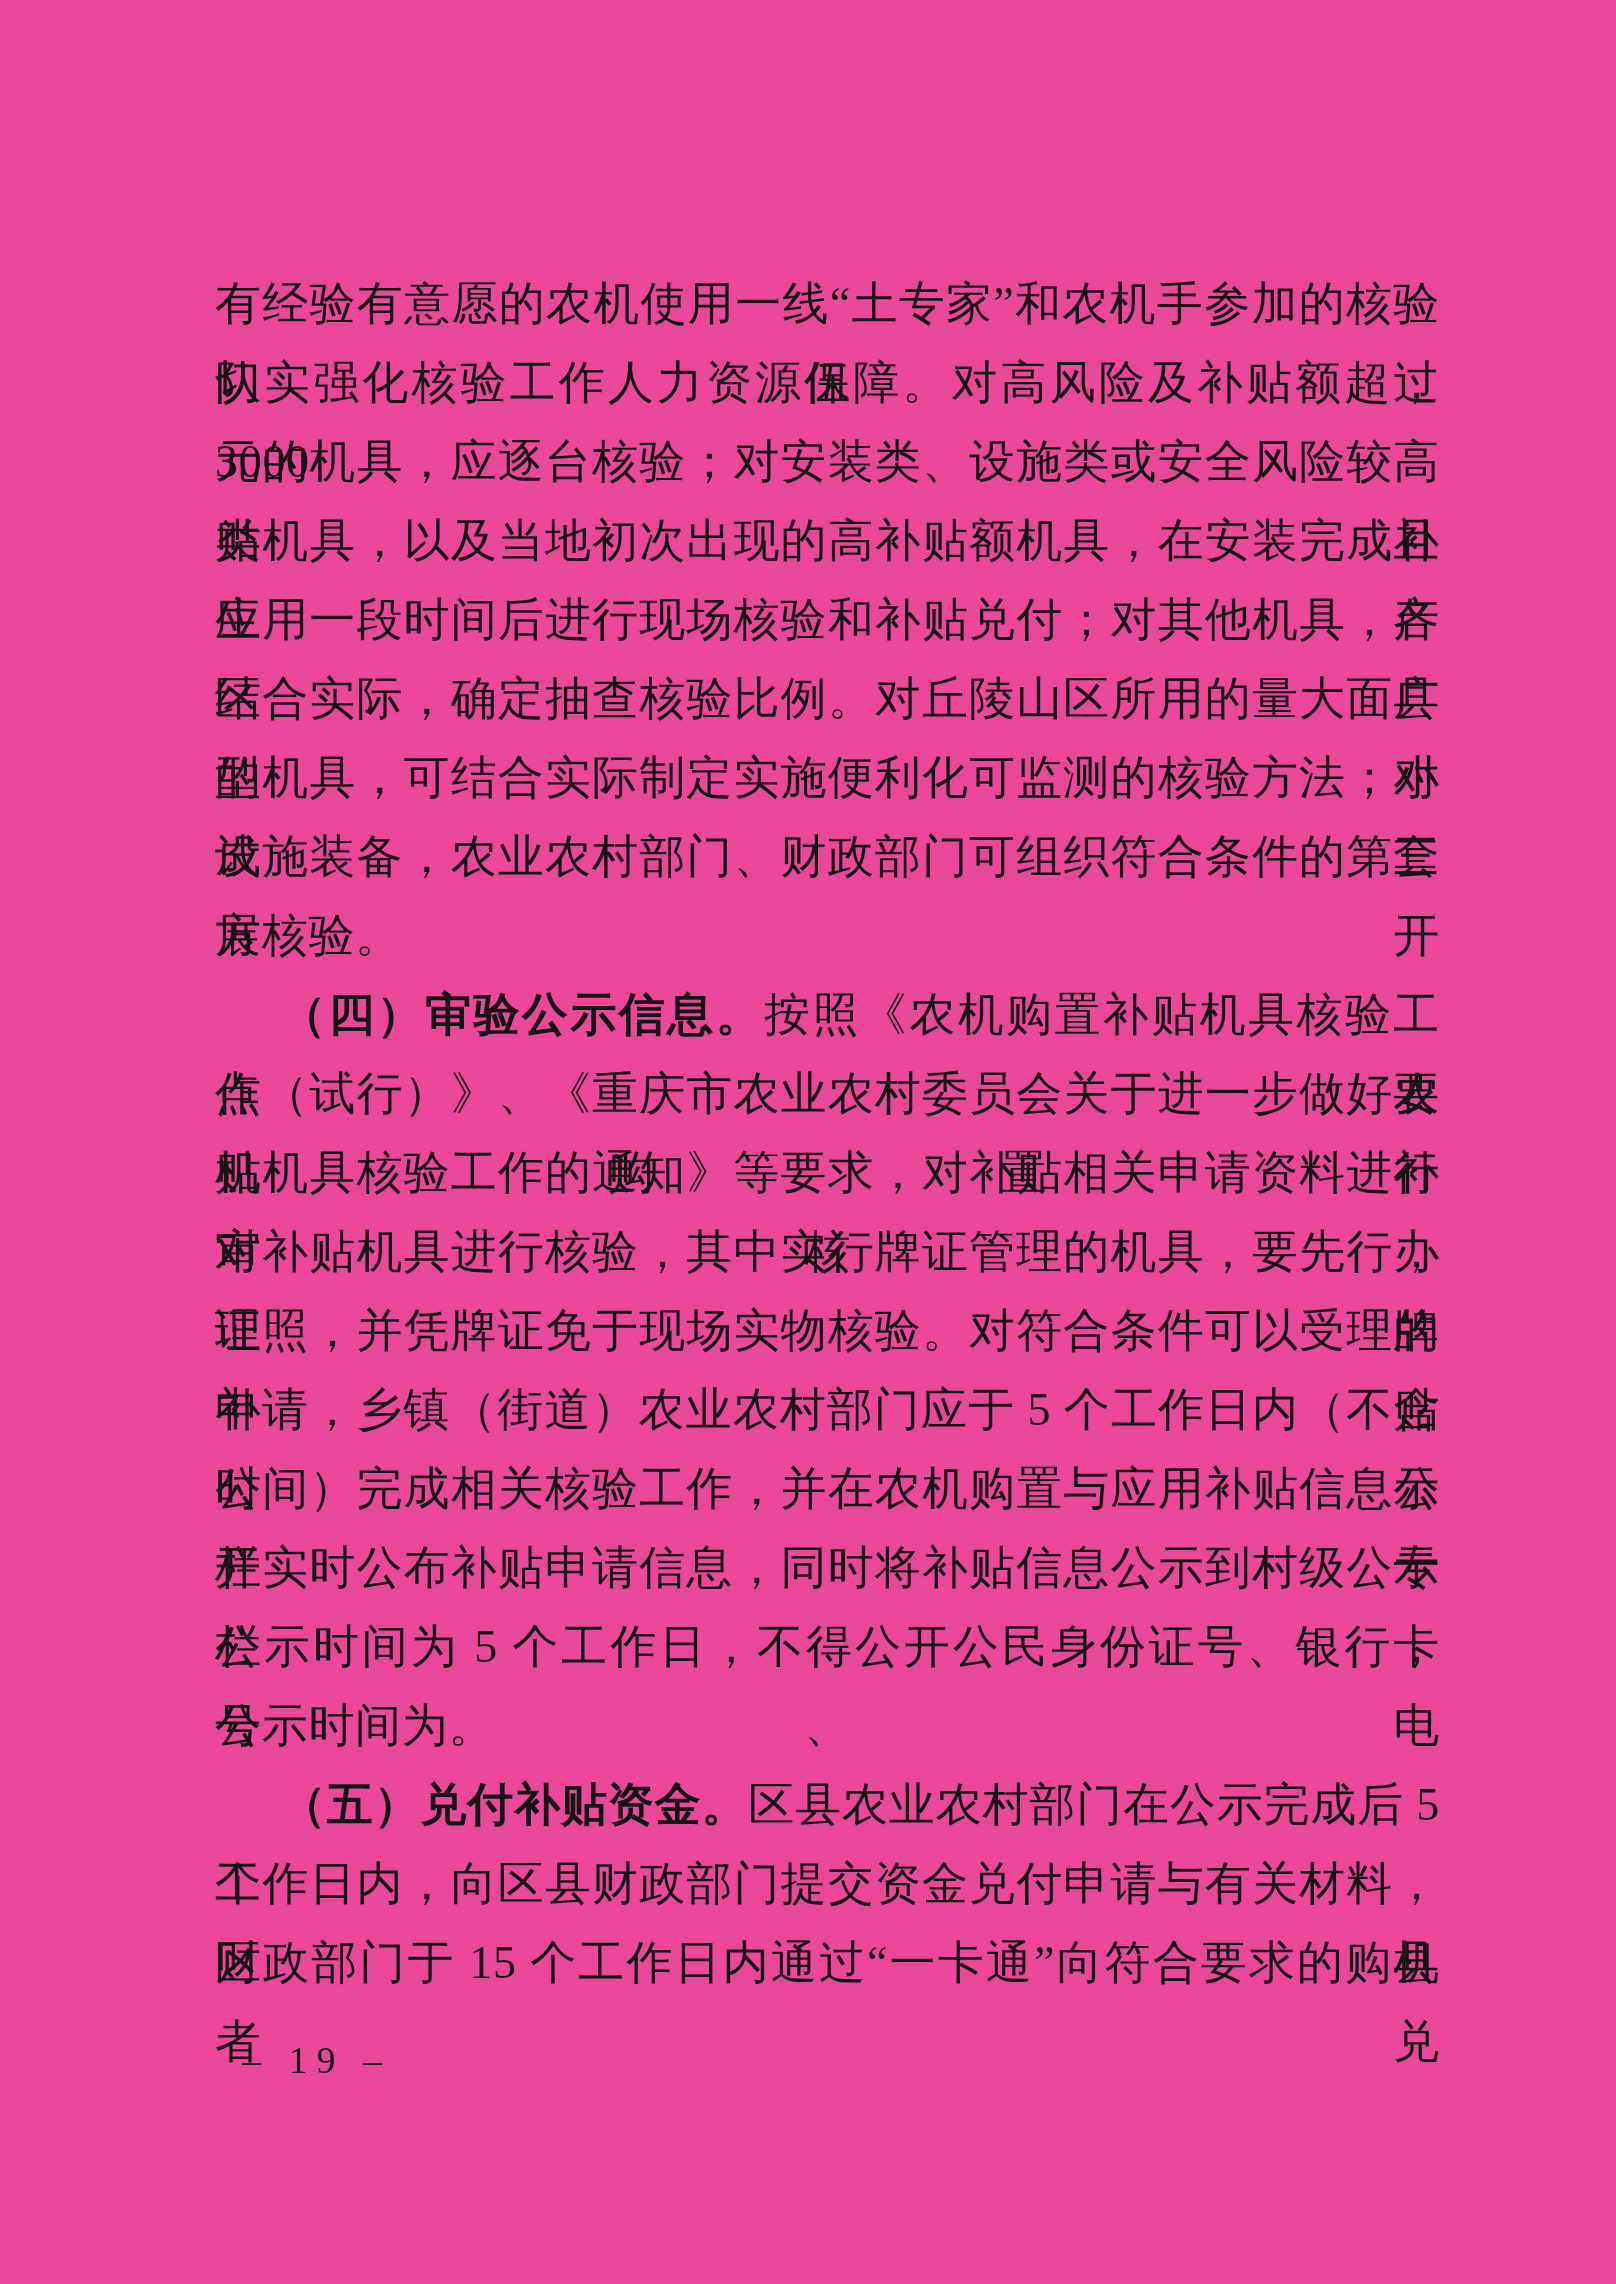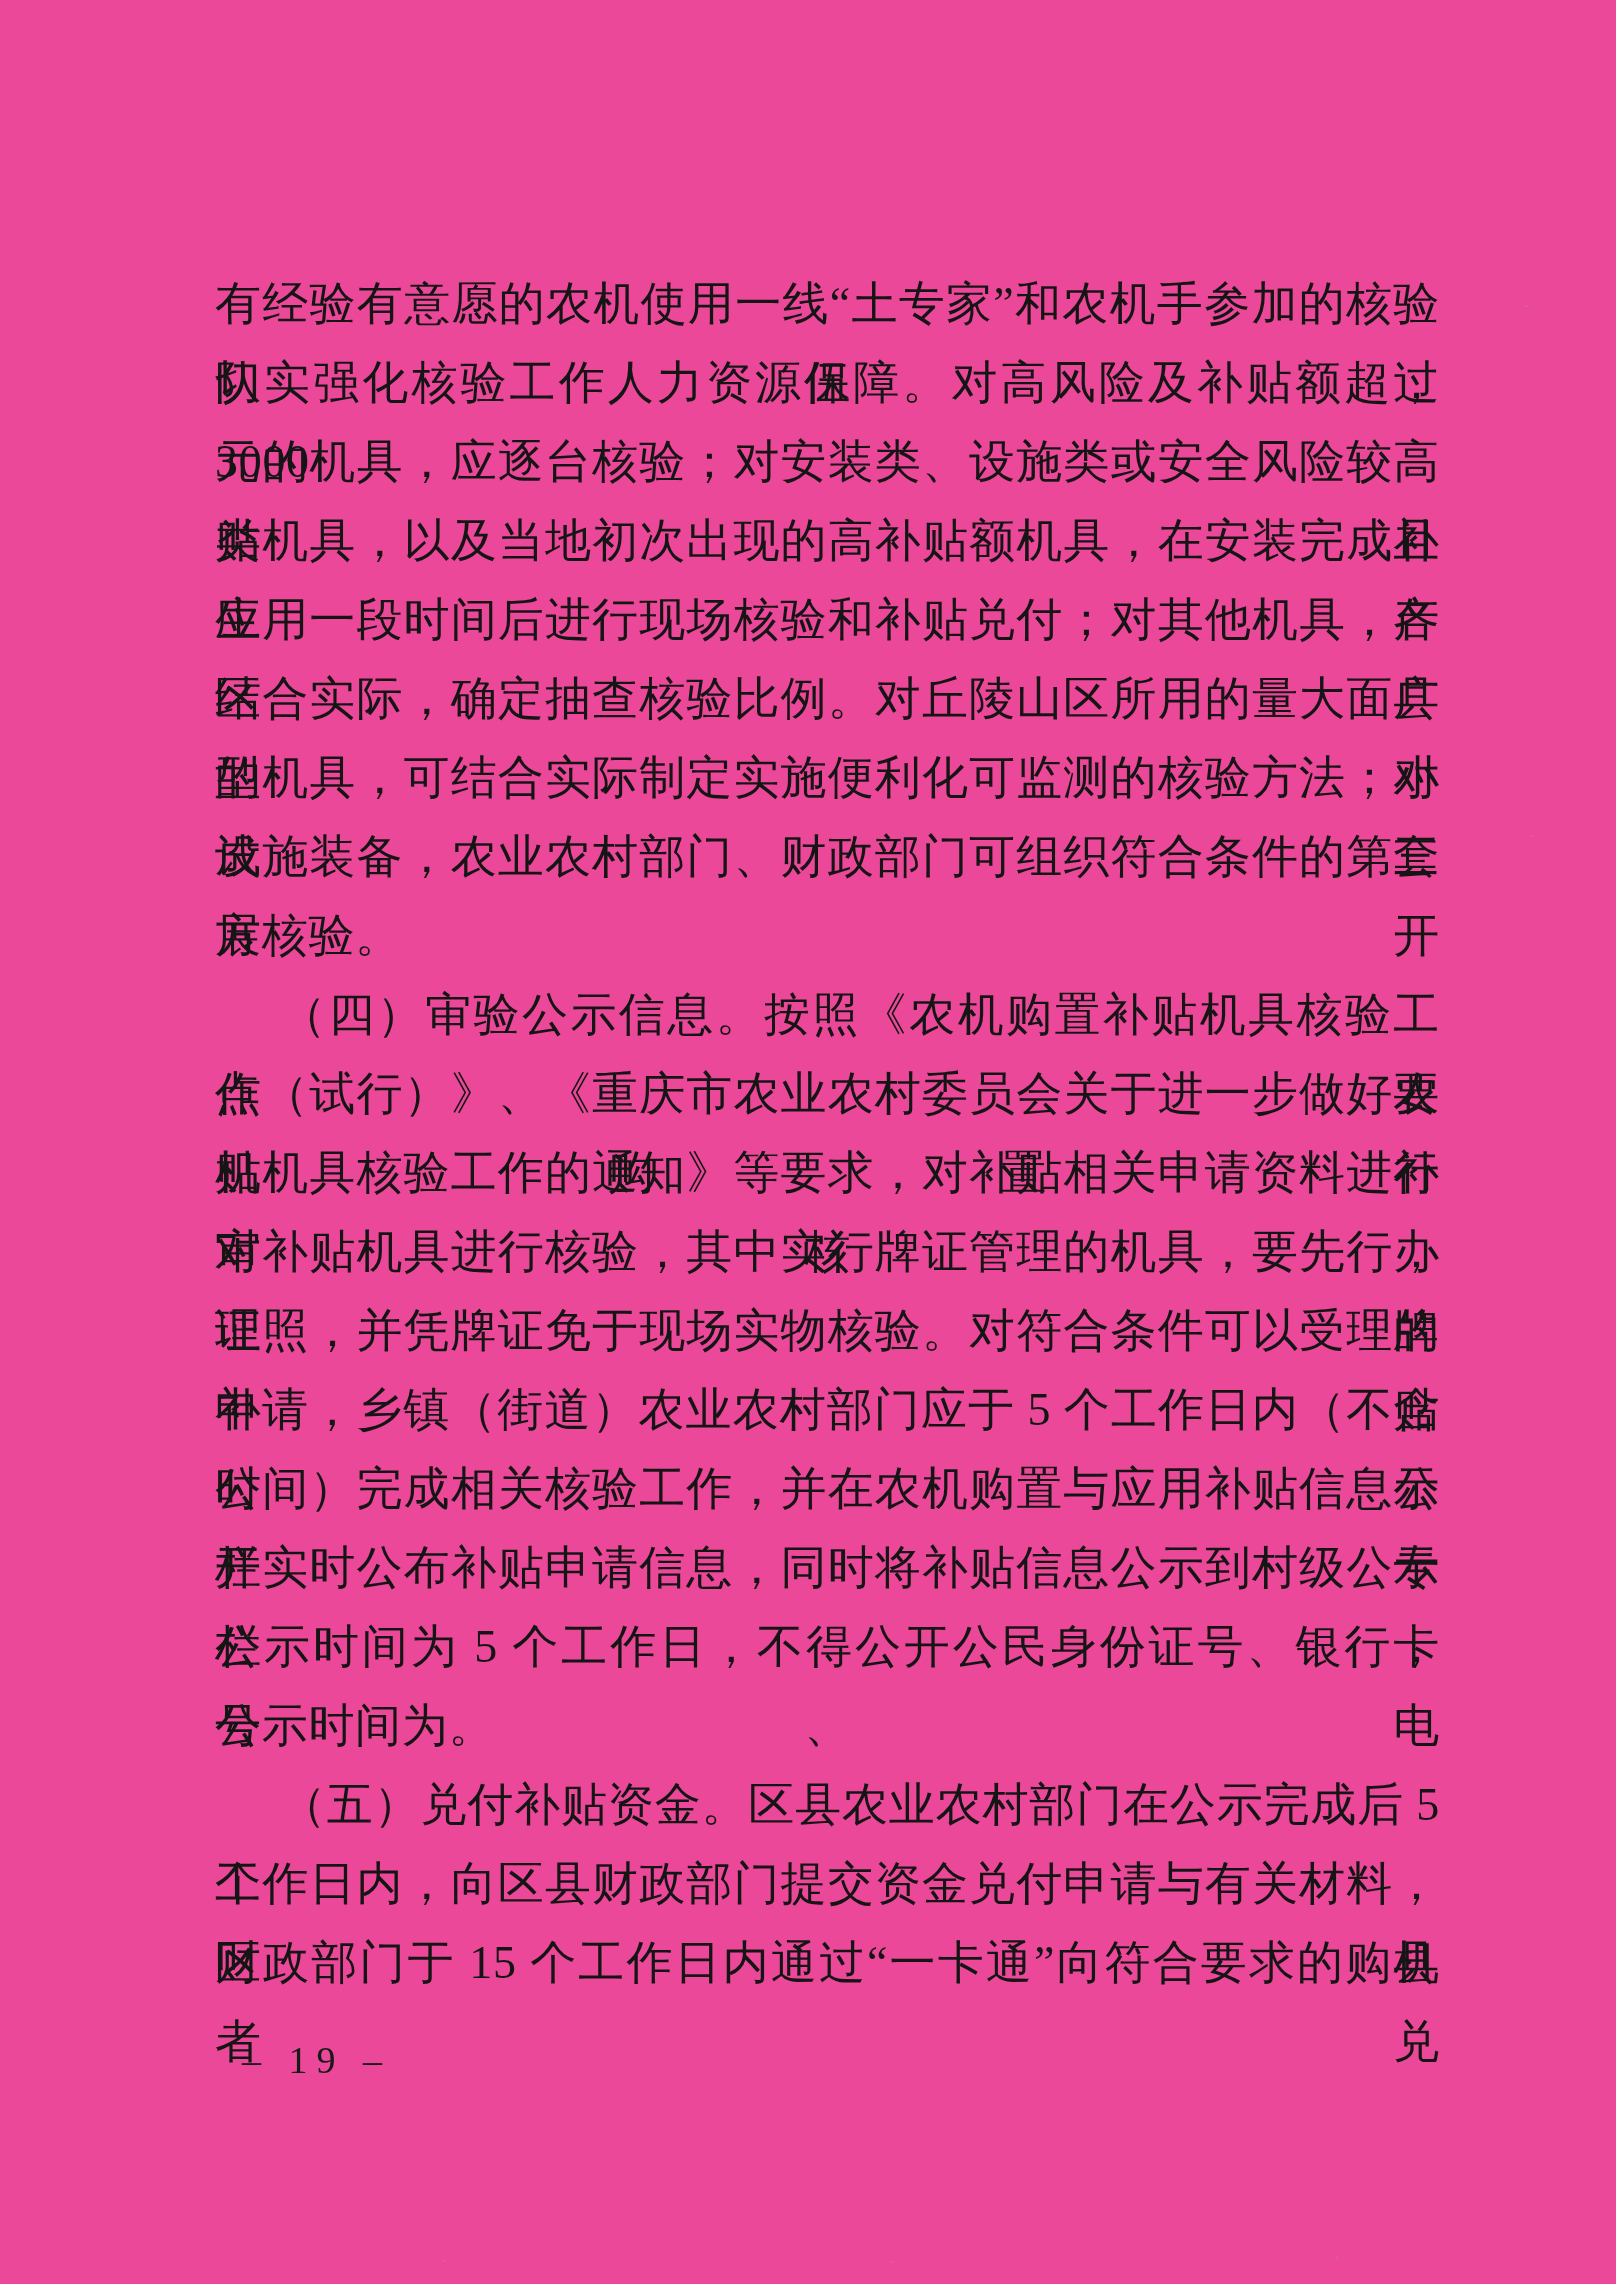--- a/index.html
+++ b/index.html
@@ -36,21 +36,21 @@
   }
   .line.justify {
     white-space: normal;
     text-align: justify;
     text-align-last: justify;
   }
   .line.indent {
     text-indent: 65px;
   }
   .b {
-    font-weight: 400;
+    font-weight: 700;
   }
   .footer {
     position: absolute;
     left: 242px;
     top: 2038px;
     font-size: 38px;
     letter-spacing: 9px;
     color: #1a1a1a;
   }
   .speck {

